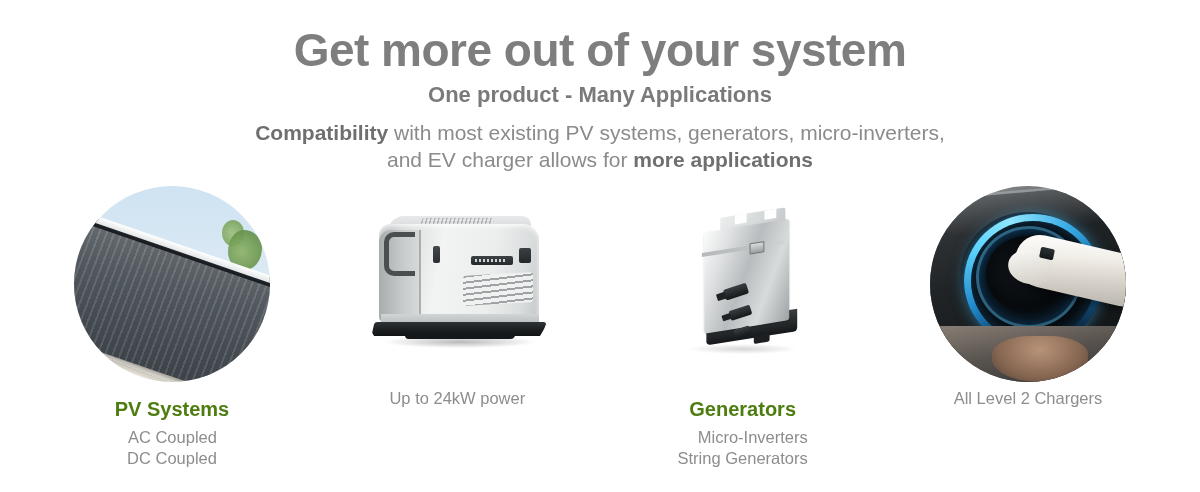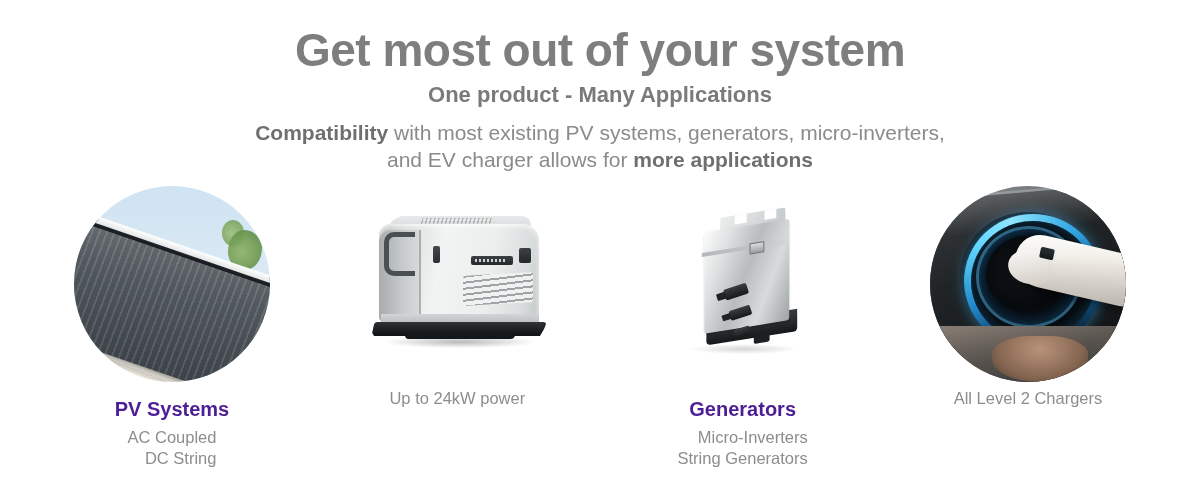--- a/index.html
+++ b/index.html
@@ -37,21 +37,21 @@
   .card{width:232px;display:flex;flex-direction:column;align-items:center;}
 
   .thumb{
     width:196px;height:196px;border-radius:50%;
     overflow:hidden;position:relative;background:#ffffff;
     flex:0 0 auto;
   }
   .thumb .inner{position:absolute;inset:0;}
 
   .card-title{
-    margin-top:16px;font-size:20px;font-weight:bold;color:#4c1d95;
+    margin-top:16px;font-size:20px;font-weight:bold;color:#4d7c0f;
     line-height:1.15;text-align:right;
   }
   .card-sub{
     margin-top:6px;font-size:16.5px;color:#8d8d8d;line-height:1.28;
     text-align:center;font-weight:400;
   }
   .card-sub div{white-space:nowrap;text-align:right;}
 
   
   .pv-sky{position:absolute;inset:0;background:linear-gradient(180deg,#cfe3f2 0%,#dbe9f4 45%,#eef3f6 100%);}
@@ -310,21 +310,21 @@
     background:linear-gradient(180deg,rgba(255,255,255,.22),rgba(255,255,255,0));
     border-radius:26px;transform:rotate(-5deg);
   }
 </style>
 </head>
 <body>
 
 <div class="page">
 
   <div class="header">
-    <h1 class="headline">Get most out of your system</h1>
+    <h1 class="headline">Get more out of your system</h1>
     <div class="subhead">One product - Many Applications</div>
     <p class="desc">
       <b>Compatibility</b><span> with most existing PV systems, generators, micro-inverters,</span><br>
       <span>and EV charger allows for </span><b>more applications</b>
     </p>
   </div>
 
   <div class="cards">
 
     <div class="card">
@@ -344,21 +344,21 @@
           <div class="pv-gutter"></div>
           <div class="pv-downspout"></div>
           <div class="pv-roof"></div>
           <div class="pv-roof-edge"></div>
           <div class="pv-fascia"></div>
         </div>
       </div>
       <div class="card-title">PV Systems</div>
       <div class="card-sub">
         <div>AC Coupled</div>
-        <div>DC String</div>
+        <div>DC Coupled</div>
       </div>
     </div>
 
     <div class="card">
       <div class="thumb">
         <div class="inner gen-wrap">
           <div class="gen-shadow"></div>
           <div class="gen-top"></div>
           <div class="gen-top-vent"></div>
           <div class="gen-body"></div>

